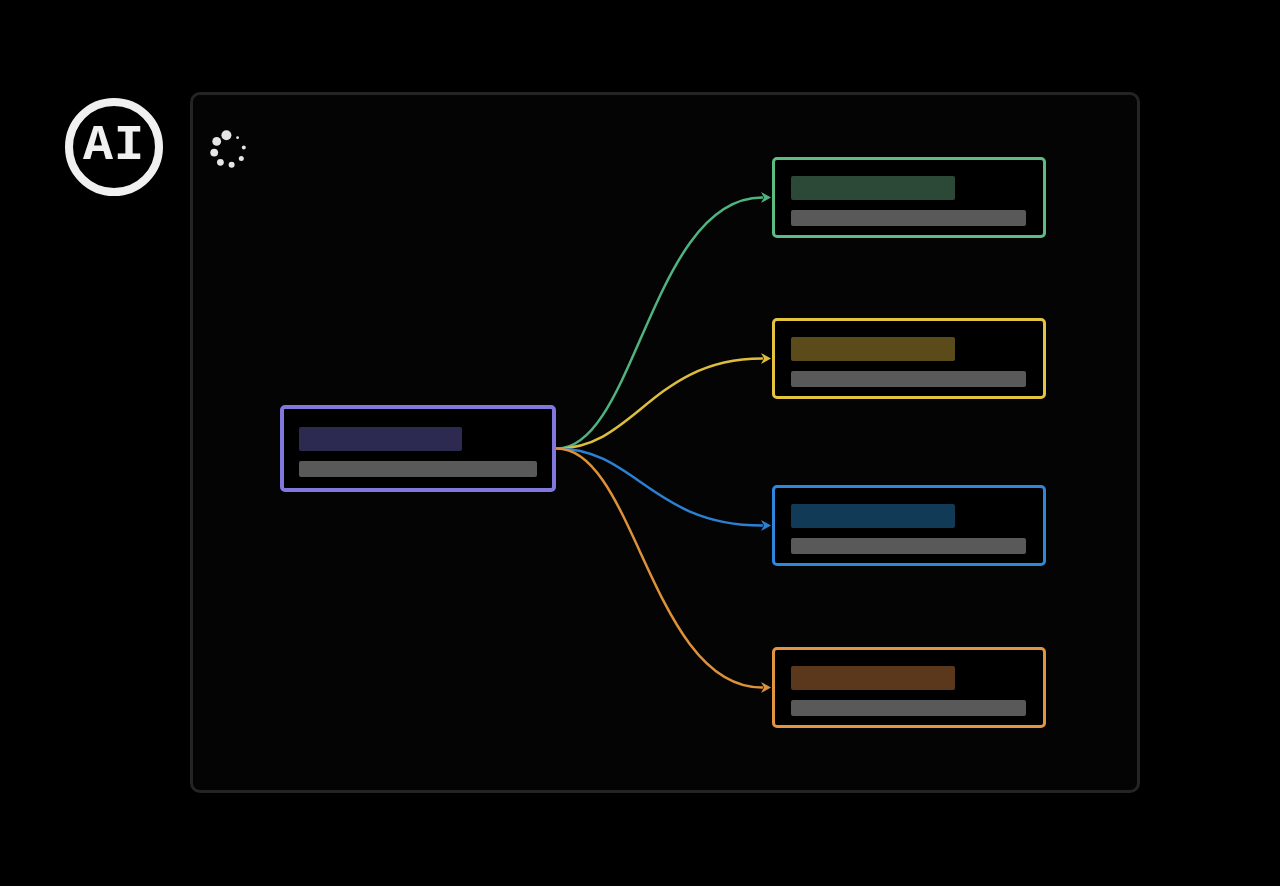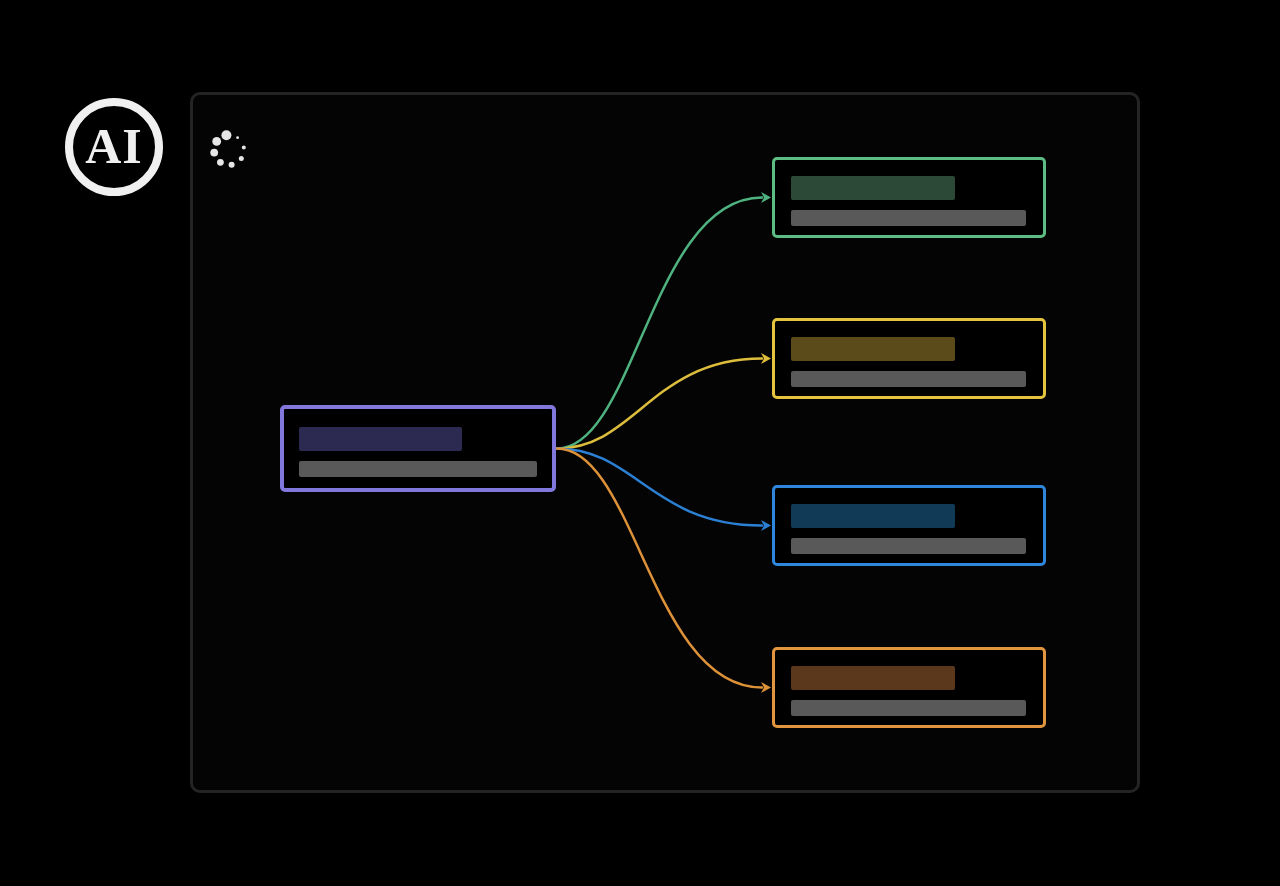--- a/index.html
+++ b/index.html
@@ -2,21 +2,21 @@
 <html><head>
 <meta charset="utf-8">
 <style>
   html, body { margin: 0; padding: 0; background: #000; }
   .stage {
     position: relative;
     width: 1280px;
     height: 886px;
     background: #000;
     overflow: hidden;
-    font-family: Liberation Serif, serif;
+    font-family: Liberation Mono, monospace;
   }
   
   .ai-logo {
     position: absolute;
     left: 65px;
     top: 98px;
     width: 98px;
     height: 98px;
     box-sizing: border-box;
     border: 8px solid #f0f0f0;

